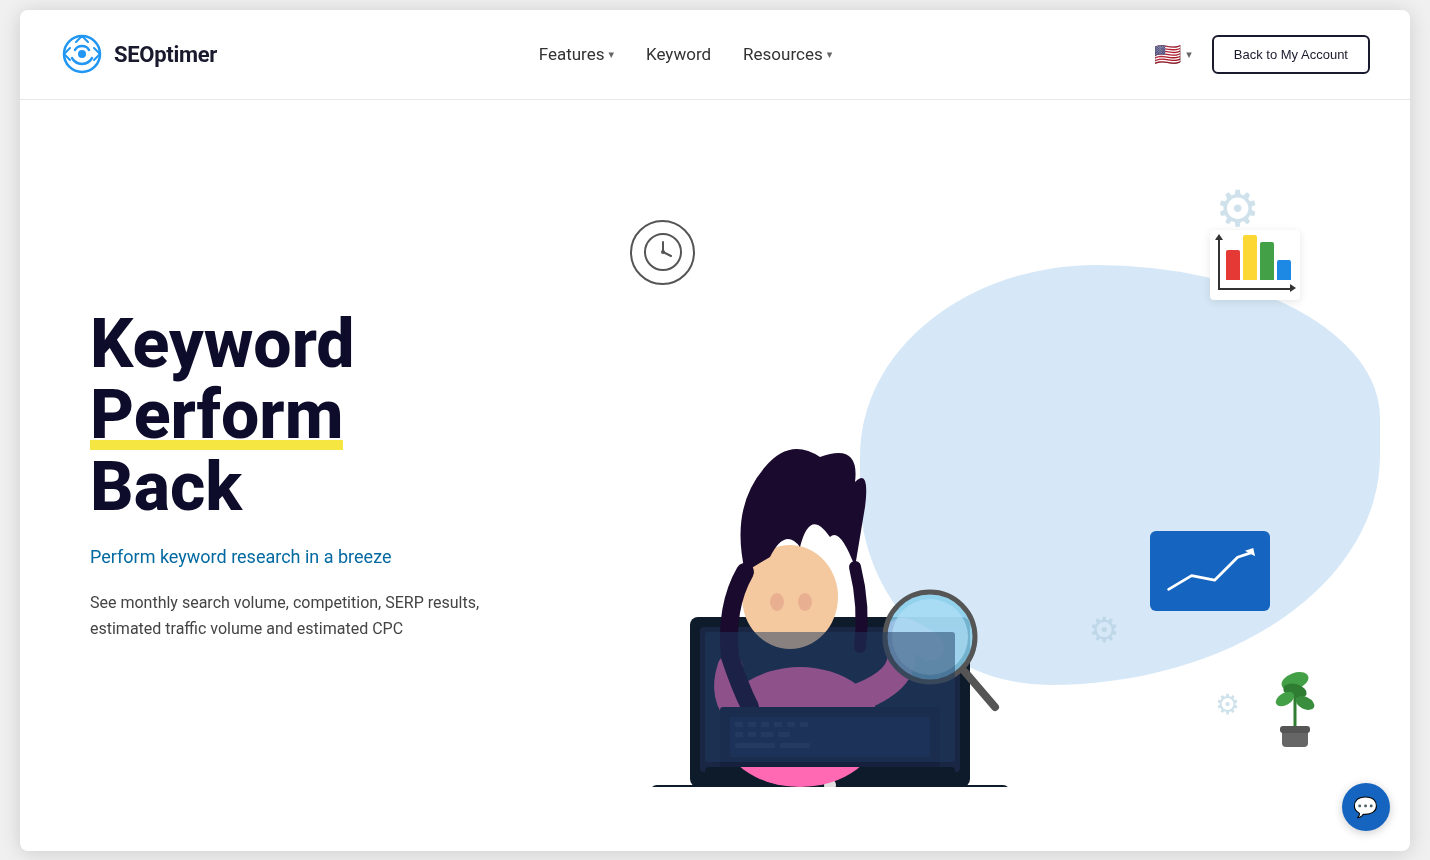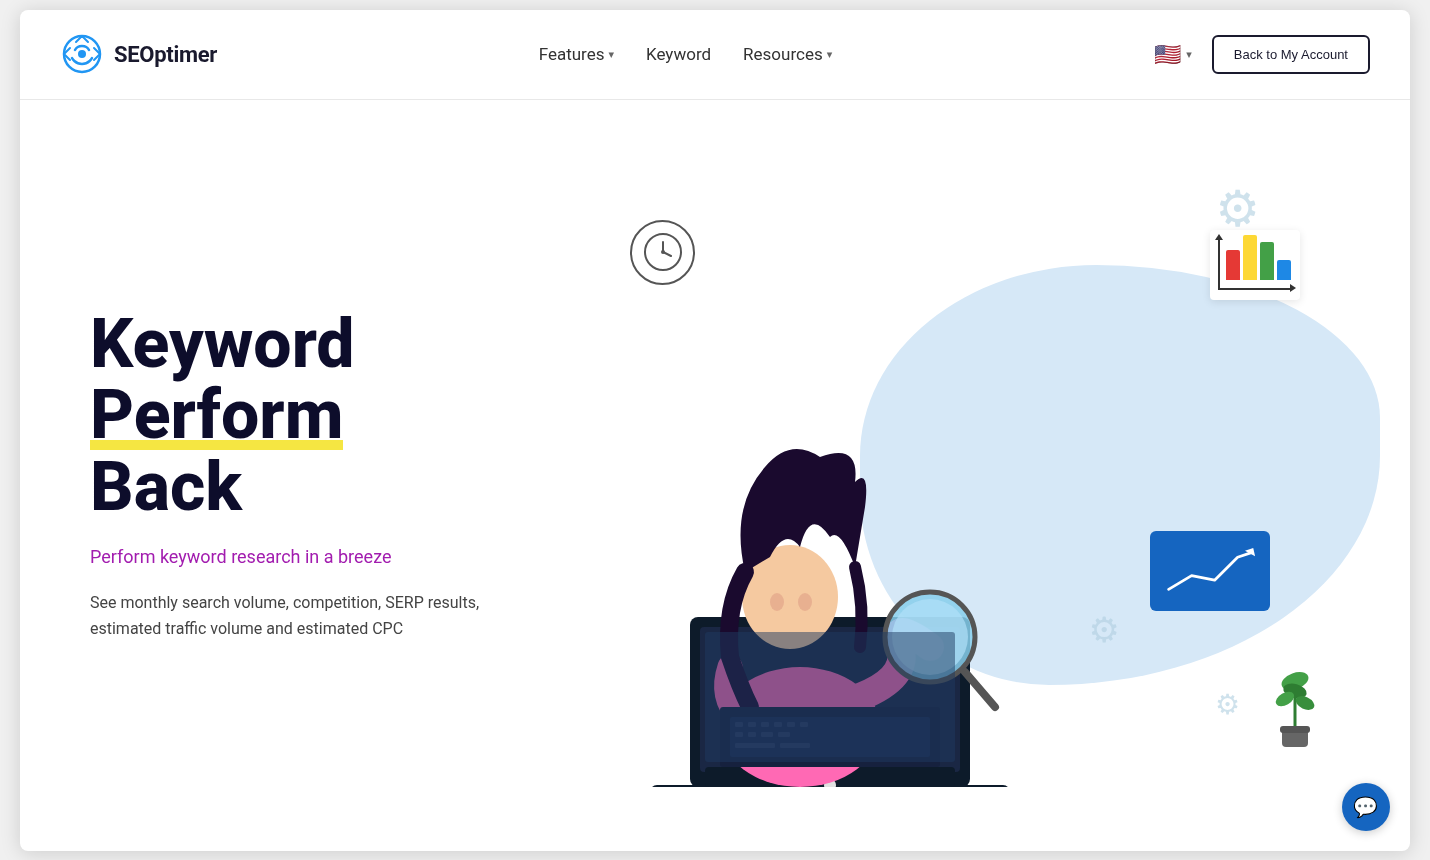--- a/index.html
+++ b/index.html
@@ -145,21 +145,21 @@
       bottom: 2px;
       left: 0;
       width: 100%;
       height: 10px;
       background: #f5e642;
       z-index: -1;
     }
 
     .hero-subtitle {
       font-size: 18px;
-      color: #a21caf;
+      color: #0369a1;
       margin-bottom: 20px;
       line-height: 1.5;
     }
 
     .hero-description {
       font-size: 16px;
       color: #444;
       line-height: 1.6;
       max-width: 420px;
     }

